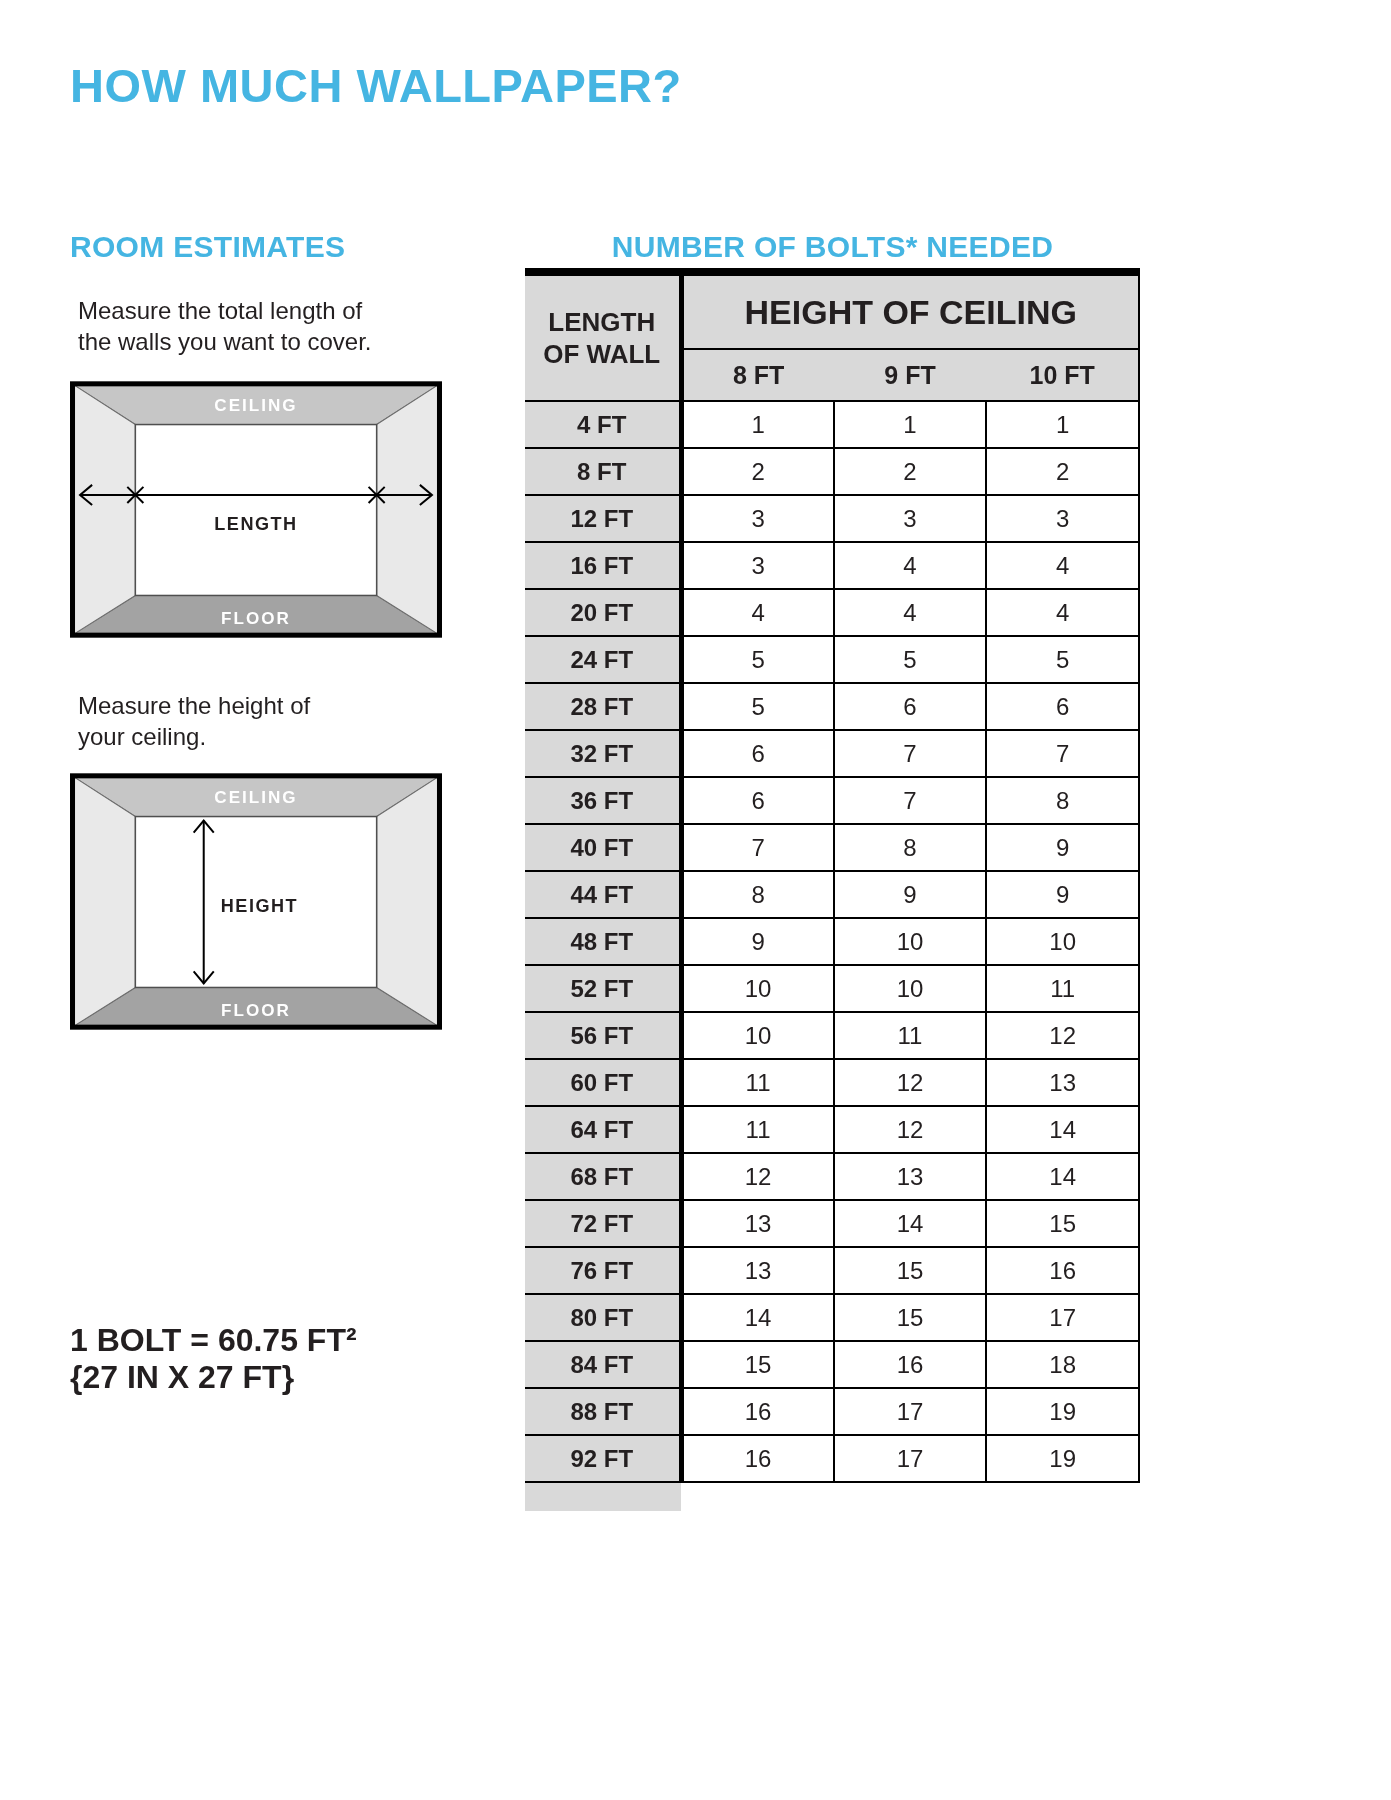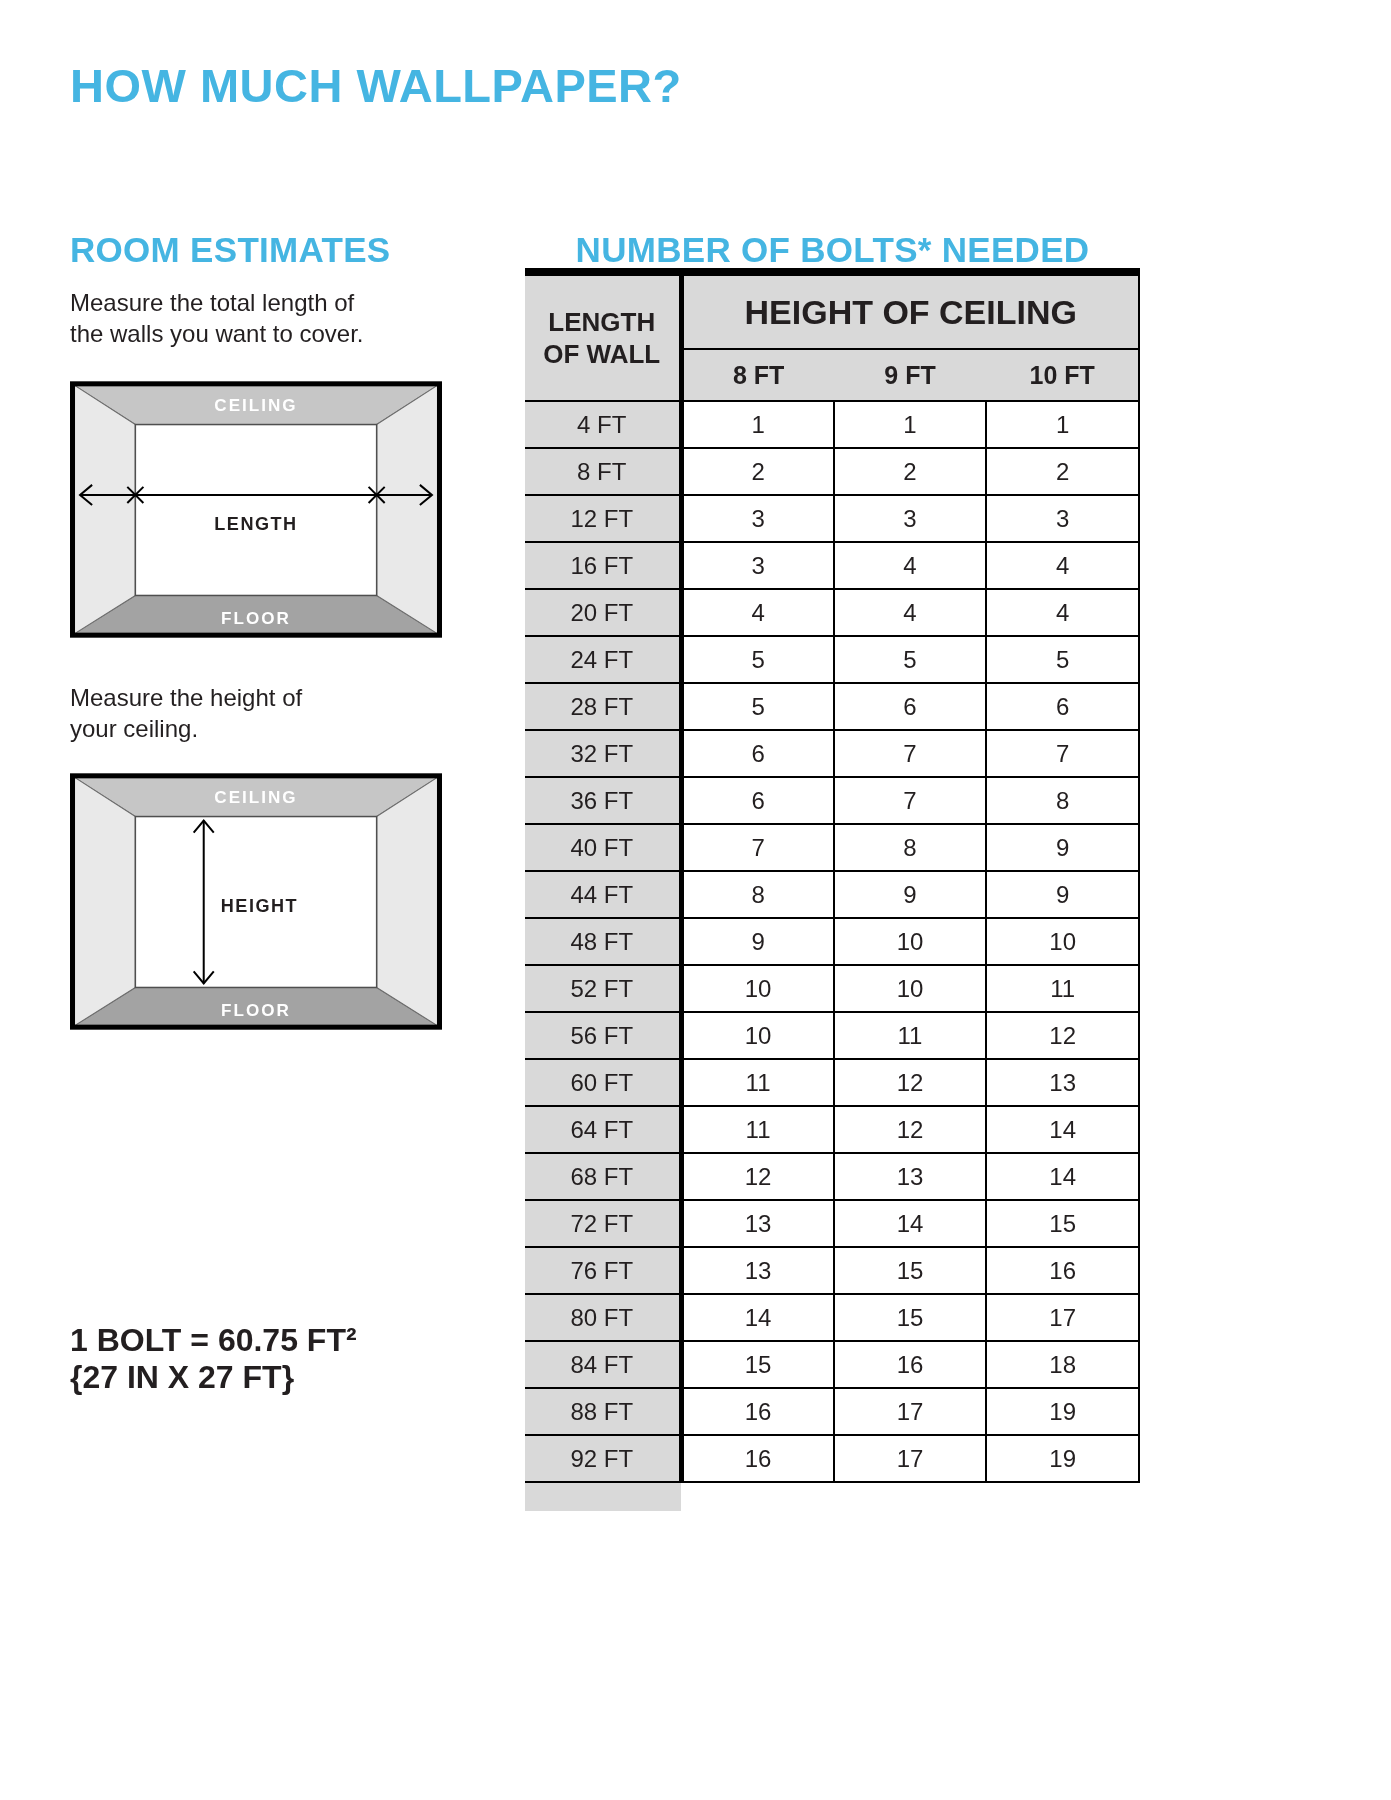--- a/index.html
+++ b/index.html
@@ -6,28 +6,28 @@
   .page {
     position:relative; width:1391px; height:1800px; background:#fff;
     font-family:"Liberation Sans", sans-serif; color:var(--text,#231f20);
     overflow:hidden;
   }
   .title {
     position:absolute; left:70px; top:58px; margin:0;
     font-size:47px; font-weight:700; color:var(--accent,#45b5e2); letter-spacing:0.5px;
   }
   .sec {
-    position:absolute; margin:0; font-size:35px; font-weight:700;
+    position:absolute; margin:0; font-size:30px; font-weight:700;
     color:var(--accent,#45b5e2); letter-spacing:0.3px;
   }
   .left-heading { left:70px; top:230px; }
   .table-heading { left:525px; top:230px; width:615px; text-align:center; }
 
   .para {
-    position:absolute; left:70px; margin:0; font-size:24px; line-height:31px;
+    position:absolute; left:70px; margin:8px; font-size:24px; line-height:31px;
     white-space:pre-line; color:var(--text,#231f20);
   }
   .p1 { top:287px; }
   .p2 { top:682px; }
   .p3 { top:1077px; }
 
   .note {
     position:absolute; left:70px; top:1243px; margin:0; font-size:26px;
     font-weight:700; line-height:34px; white-space:pre-wrap;
   }
@@ -60,21 +60,21 @@
   }
   .bolts thead th { background:var(--table-gray,#d9d9d9); }
   .bolts .corner {
     font-size:26px; font-weight:700; line-height:32px; white-space:pre-line;
     border-left:none; border-right:5px solid #000;
   }
   .bolts .group { font-size:34px; font-weight:700; height:72px; }
   .bolts .sub { font-size:25px; font-weight:700; height:50px; border-left:none; border-right:none; }
   .bolts .sub:last-child { border-right:2px solid #000; }
   .bolts tbody th.rowhead {
-    background:var(--table-gray,#d9d9d9); font-weight:400; font-size:24px;
+    background:var(--table-gray,#d9d9d9); font-weight:700; font-size:24px;
     border-left:none; border-right:5px solid #000; height:45px;
   }
   .bolts tbody td { font-size:24px; font-weight:400; background:#fff; height:45px; }
   .bolts tfoot th.foot { background:var(--table-gray,#d9d9d9); border:none; height:28px; }
   .bolts tfoot td.blank { border:none; background:transparent; }
 </style>
 </head>
 <body>
 
 <div class="page">

